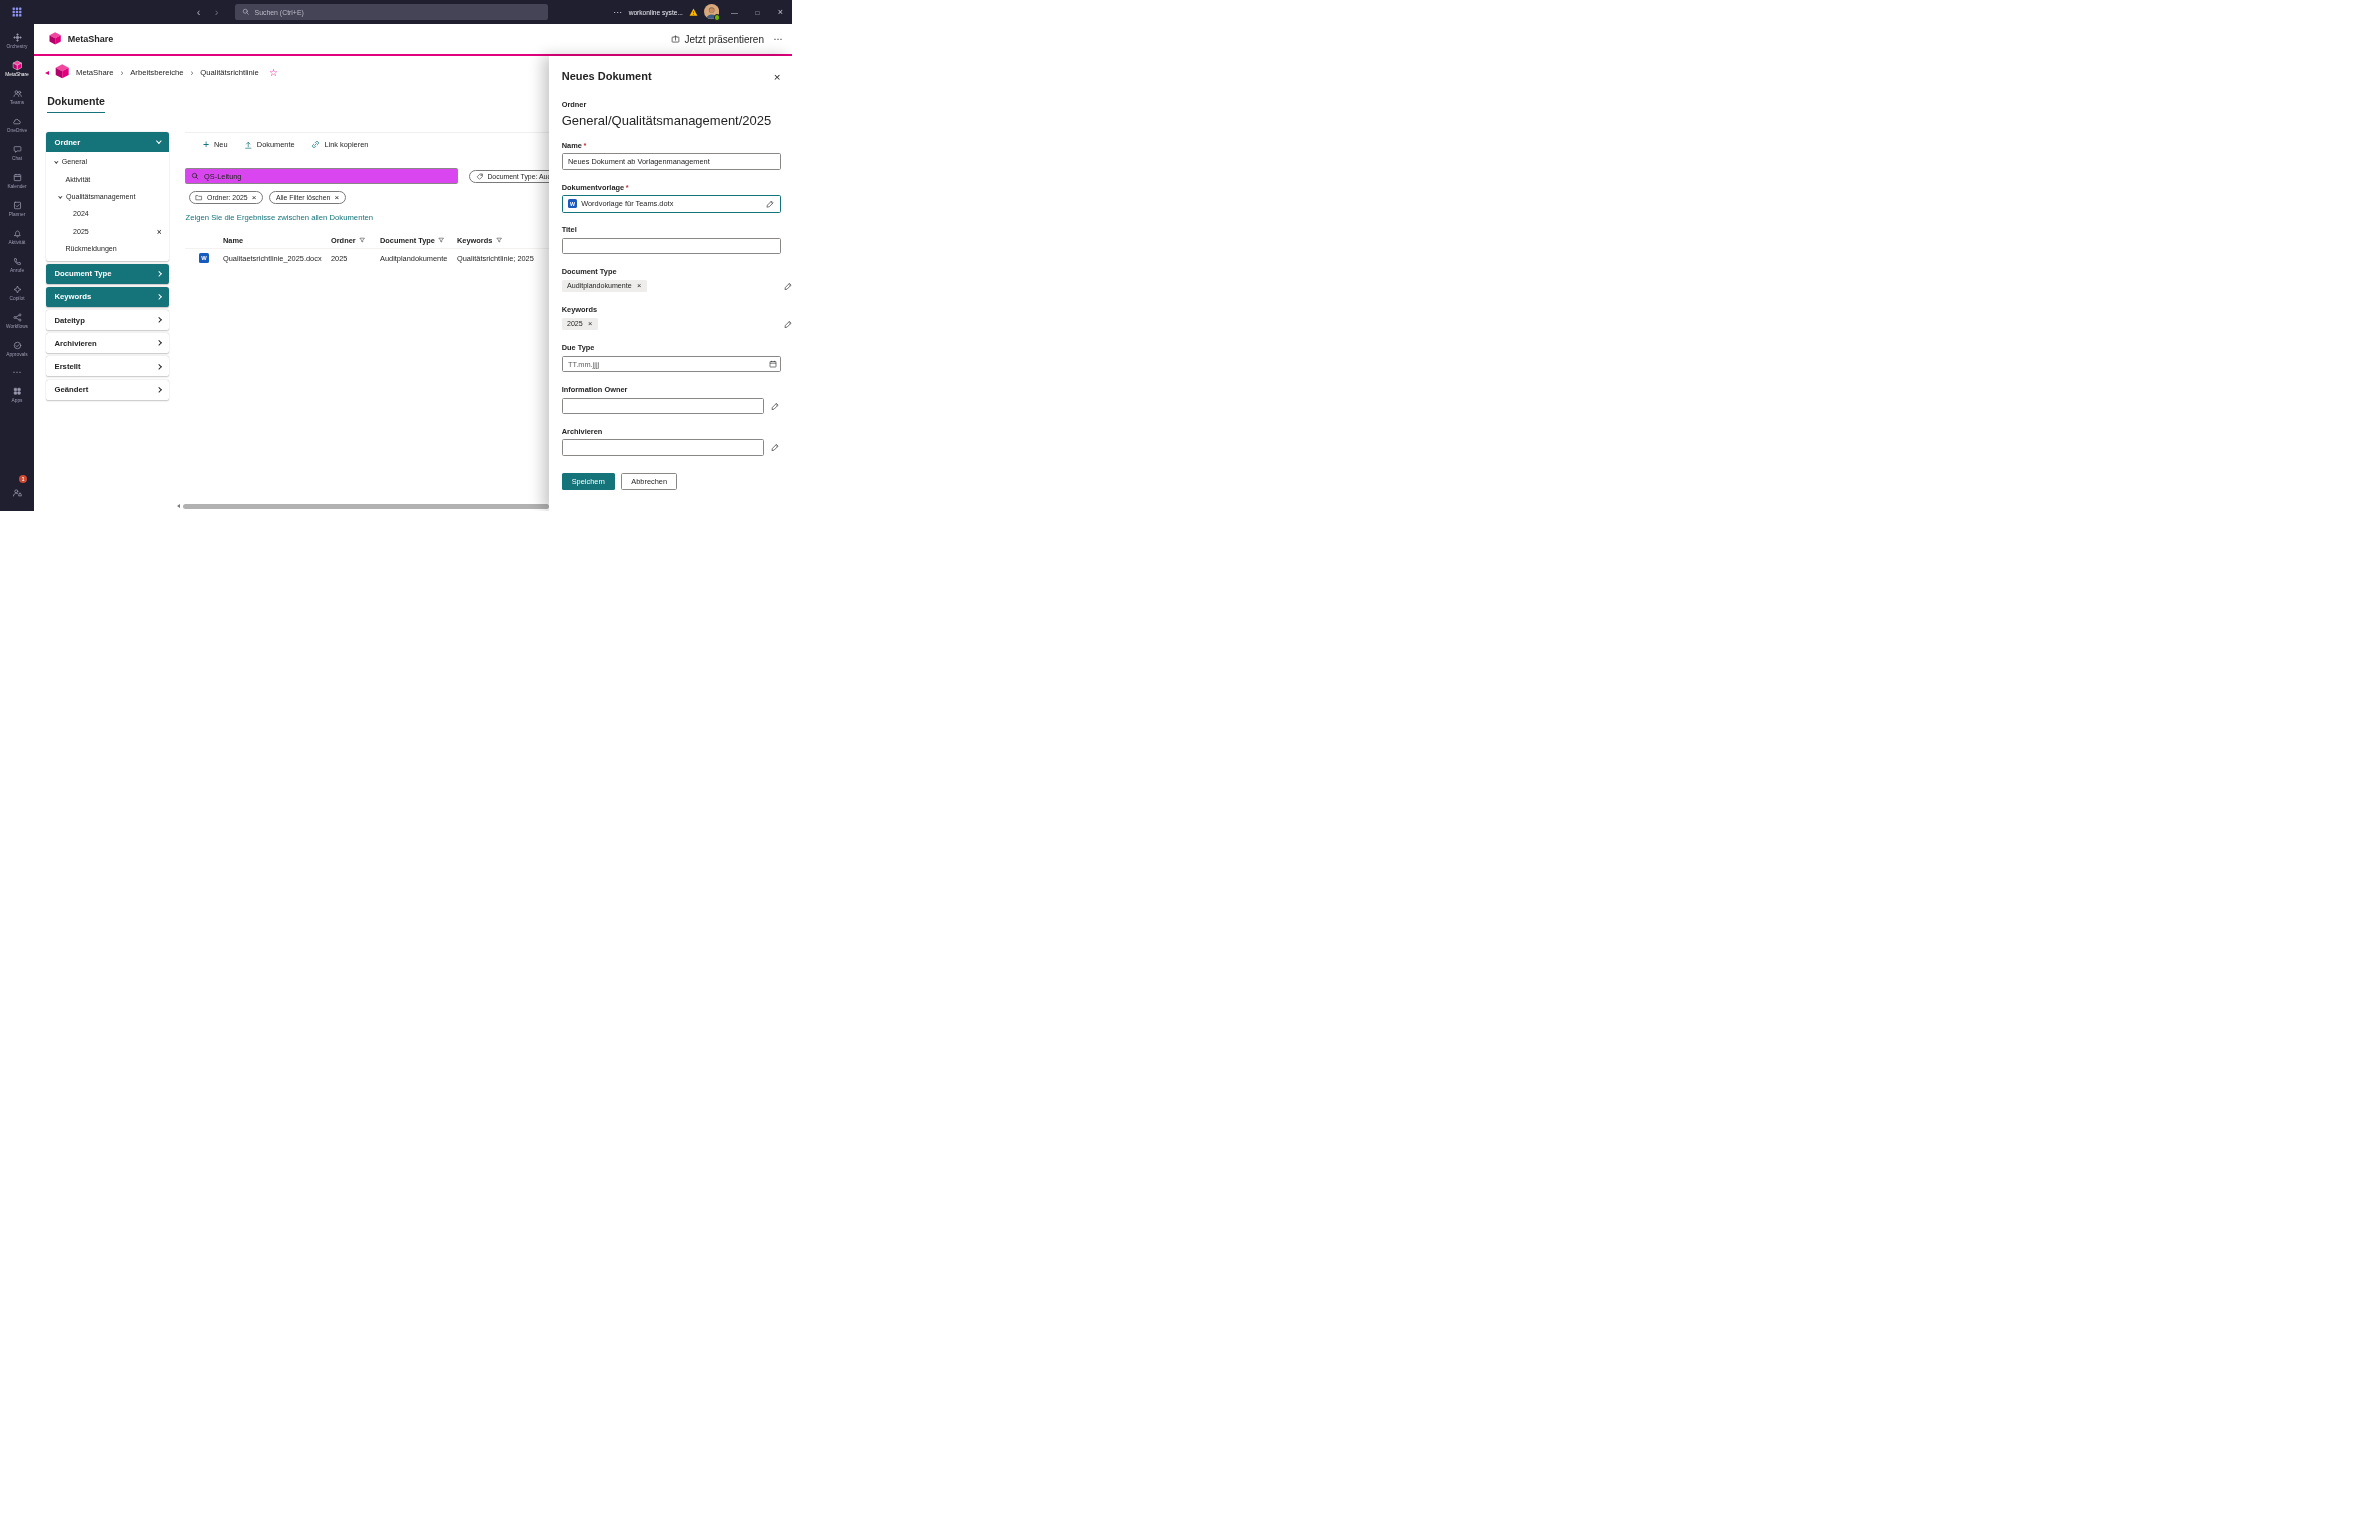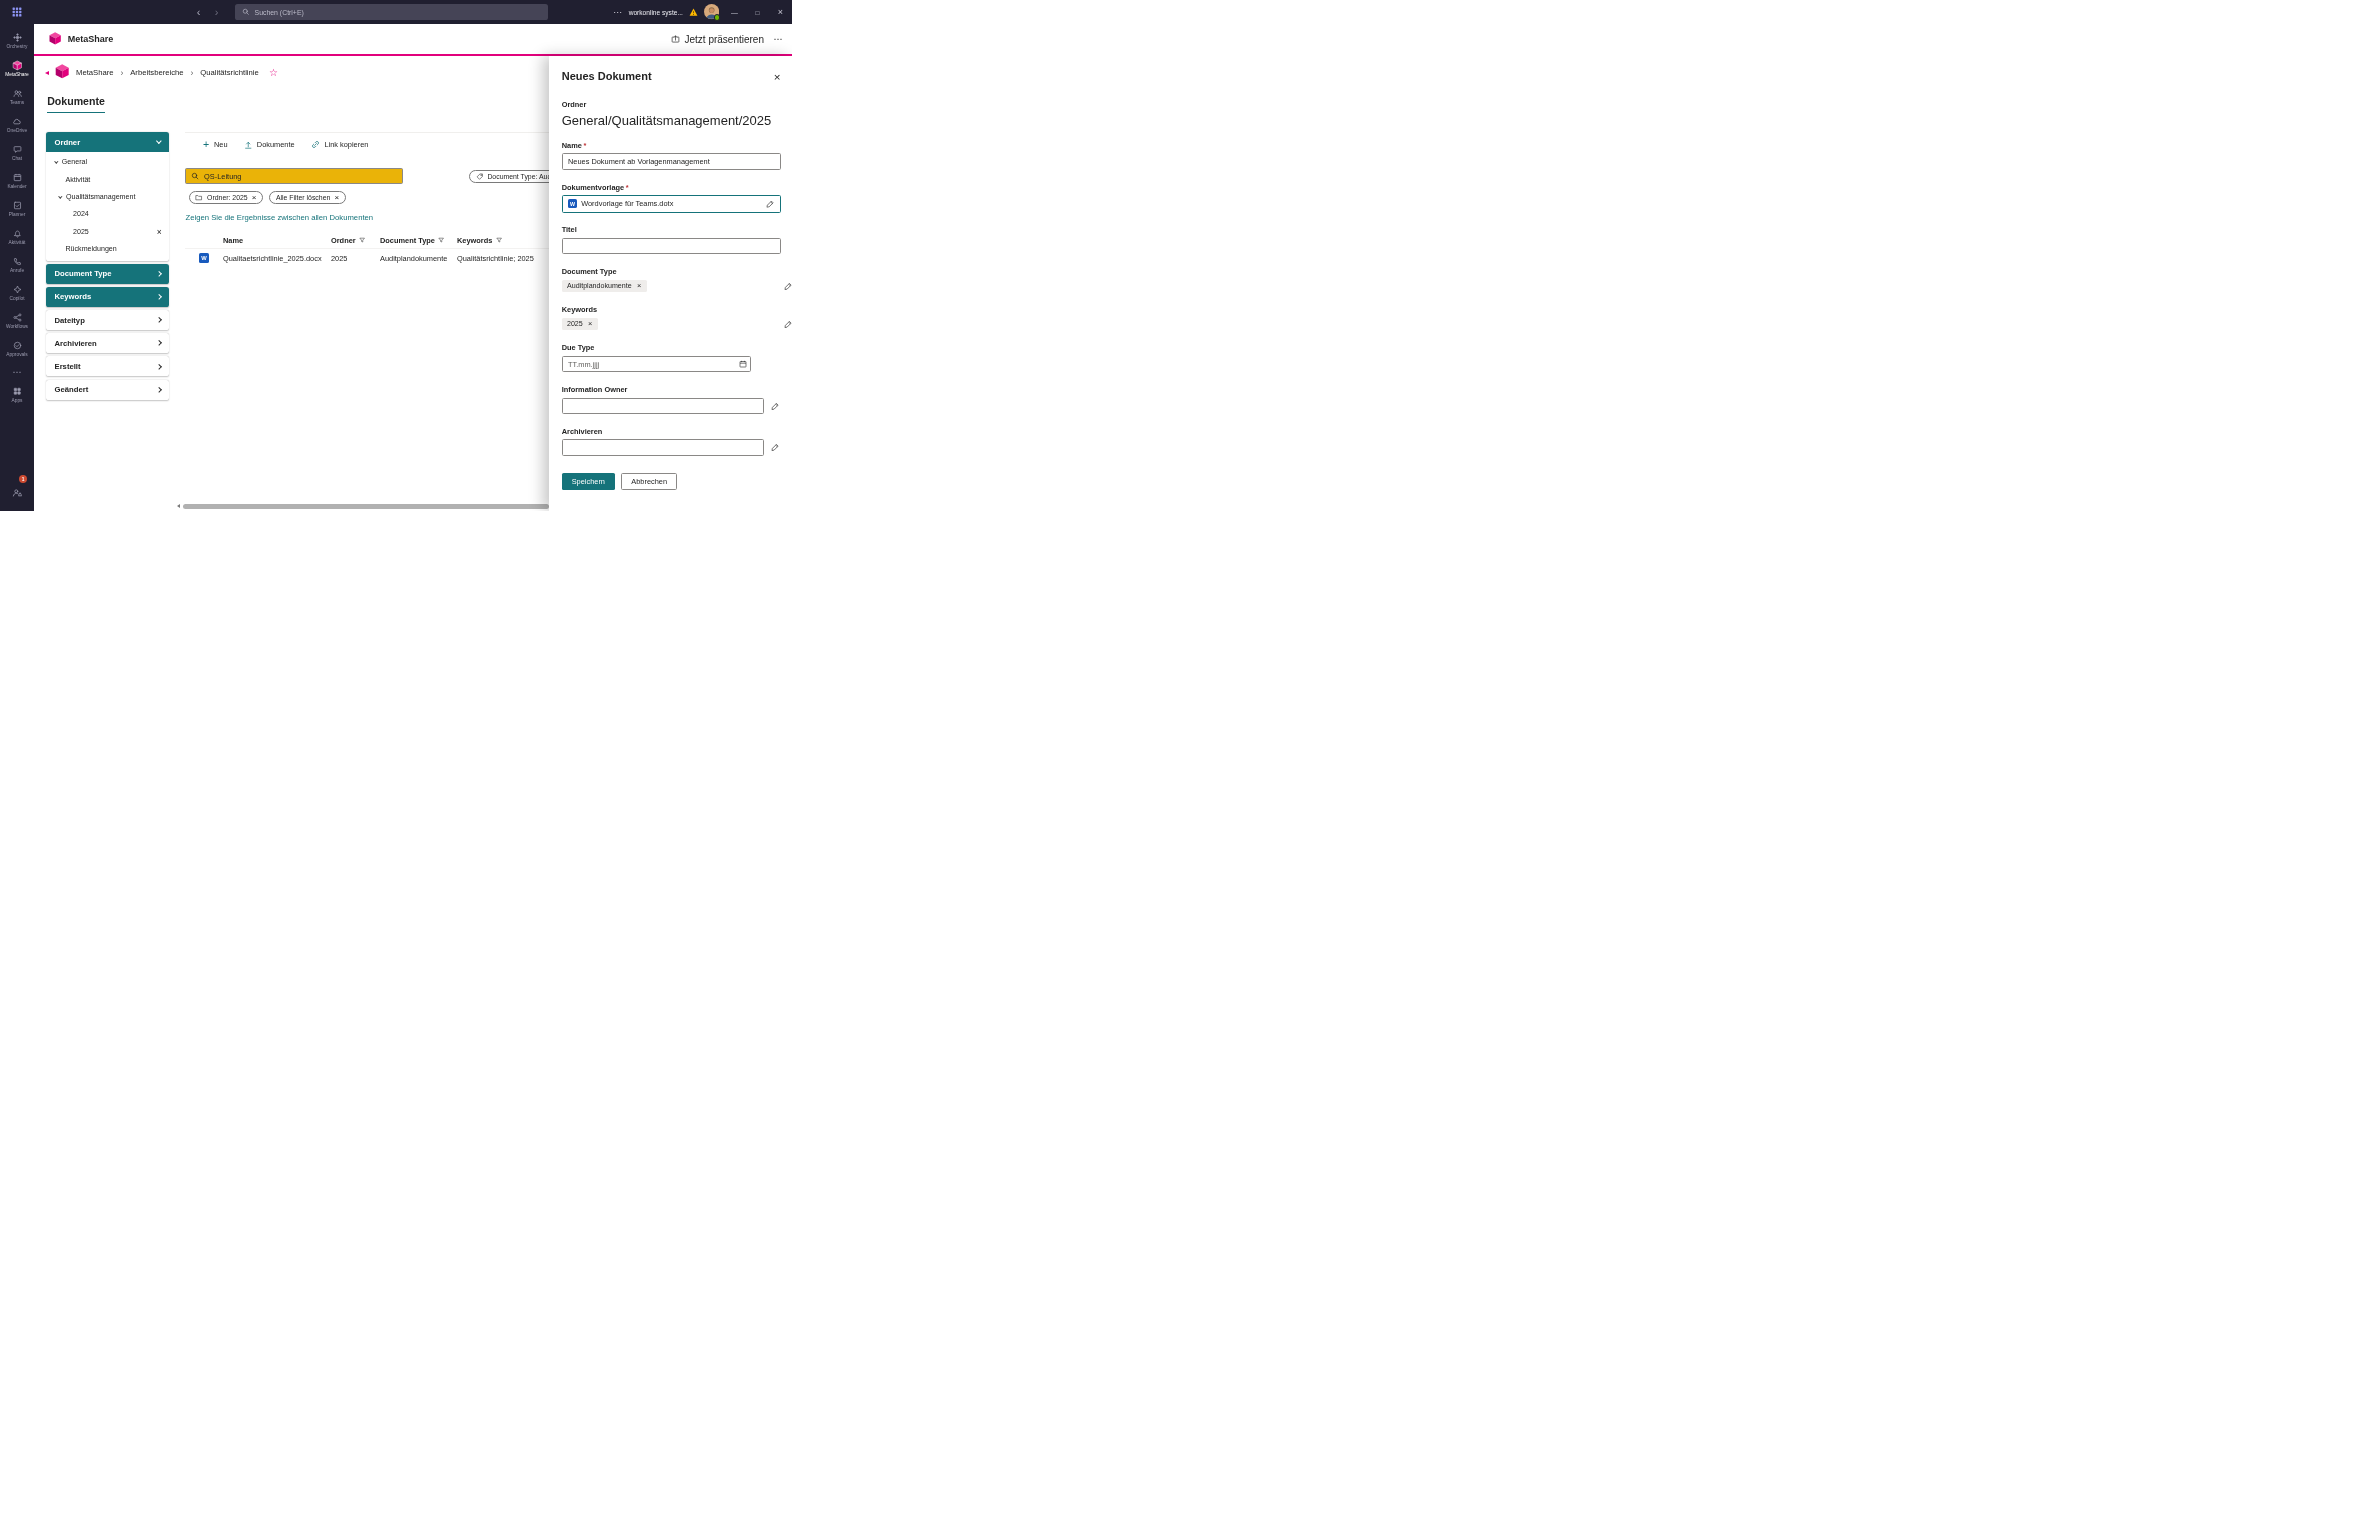--- a/index.html
+++ b/index.html
@@ -74,21 +74,21 @@
   .lvl3 { padding-left:27px; }
   .tclear { margin-left:auto; margin-right:7.4px; font-size:8.5px; color:#242424; cursor:pointer; line-height:1; }
 
   
   .content { position:absolute; left:151px; top:76px; width:364px; }
   .cmdbar { display:flex; align-items:center; gap:16px; padding:4.8px 0 0 18px; border-top:0.5px solid #f0efed; height:20px; }
   .cmd { display:flex; align-items:center; gap:4.8px; background:none; border:none; font-family:inherit; font-size:7.4px; color:#242424; cursor:pointer; }
   .cmd .plus { font-size:10.6px; color:#15737a; margin-top:-1.1px; line-height:1; }
   .cmd svg { stroke:#15737a; }
   .searchrow { position:relative; margin-top:16px; height:16.4px; }
-  .doc-search { position:absolute; left:0; top:0; width:218px; height:16.4px; border:0.5px solid #8a8886; border-radius:1.6px; display:flex; align-items:center; gap:4.8px; padding-left:5.3px; background:#eab308; }
+  .doc-search { position:absolute; left:0; top:0; width:273px; height:16.4px; border:0.5px solid #8a8886; border-radius:1.6px; display:flex; align-items:center; gap:4.8px; padding-left:5.3px; background:#d946ef; }
   .doc-search svg { stroke:#242424; flex:none; }
   .doc-search input { border:none; outline:none; background:transparent; flex:1; font-family:inherit; font-size:7.4px; color:#242424; }
   .chip { display:inline-flex; align-items:center; gap:4.2px; border:0.5px solid #7a7a7a; border-radius:7.4px; height:13.2px; padding:0 5.8px; font-size:6.9px; color:#242424; background:#fff; cursor:pointer; white-space:nowrap; }
   .chip svg { stroke:#242424; flex:none; }
   .chip.big { position:absolute; left:284px; top:1.6px; height:13.7px; width:158px; overflow:hidden; }
   .chip-x { font-size:8px; color:#242424; line-height:1; cursor:pointer; }
   .chiprow { margin-top:6.9px; display:flex; gap:5.8px; padding-left:3.7px; }
   .all-docs-link { display:inline-block; margin-top:9px; margin-left:0.5px; color:#15737a; font-size:7.7px; text-decoration:none; cursor:pointer; }
   .dtable { margin-top:10.6px; }
   .drow { display:grid; grid-template-columns:38px 108px 49px 77px 1fr; align-items:center; height:18px; }
@@ -114,21 +114,21 @@
   .p-value { font-size:13px; }
   .p-input { width:219px; height:16.4px; border:0.5px solid #8a8886; border-radius:1.6px; font-family:inherit; font-size:7.4px; color:#242424; padding:0 5.3px; background:#fff; outline:none; }
   div.p-input { display:flex; align-items:center; gap:4.2px; }
   .p-input.vorlage { border:1.1px solid #15737a; height:17.4px; position:relative; padding-right:19px; cursor:text; }
   .pencil { display:flex; cursor:pointer; }
   .pencil svg { stroke:#242424; }
   .p-input.vorlage .pencil { position:absolute; right:4.8px; top:50%; transform:translateY(-50%); }
   .p-chiprow { display:flex; align-items:center; justify-content:space-between; width:231px; }
   .p-chip { display:inline-flex; align-items:center; gap:5.3px; background:#efedeb; border-radius:1.6px; height:12.7px; padding:0 5.3px; font-size:7.1px; cursor:default; }
   .p-chip .chip-x { font-size:7.4px; }
-  .due-wrap { position:relative; width:189px; }
+  .due-wrap { position:relative; width:219px; }
   .due-wrap input { width:100%; padding-right:17px; color:#5f5d5b; }
   .due-wrap input::placeholder { color:#5f5d5b; opacity:1; }
   .cal { position:absolute; right:4.2px; top:50%; transform:translateY(-50%); display:flex; cursor:pointer; }
   .cal svg { stroke:#242424; }
   .owner-row { display:flex; align-items:center; gap:7.4px; width:231px; }
   .owner-row input { width:202px; }
   .p-actions { display:flex; gap:6.3px; margin-top:17px; }
   .btn-primary { background:#15737a; color:#fff; border:none; border-radius:1.6px; height:17px; padding:0 10px; font-family:inherit; font-size:7.4px; cursor:pointer; }
   .btn-secondary { background:#fff; color:#242424; border:0.5px solid #8a8886; border-radius:1.6px; height:17px; padding:0 9px; font-family:inherit; font-size:7.4px; cursor:pointer; }
 </style>

